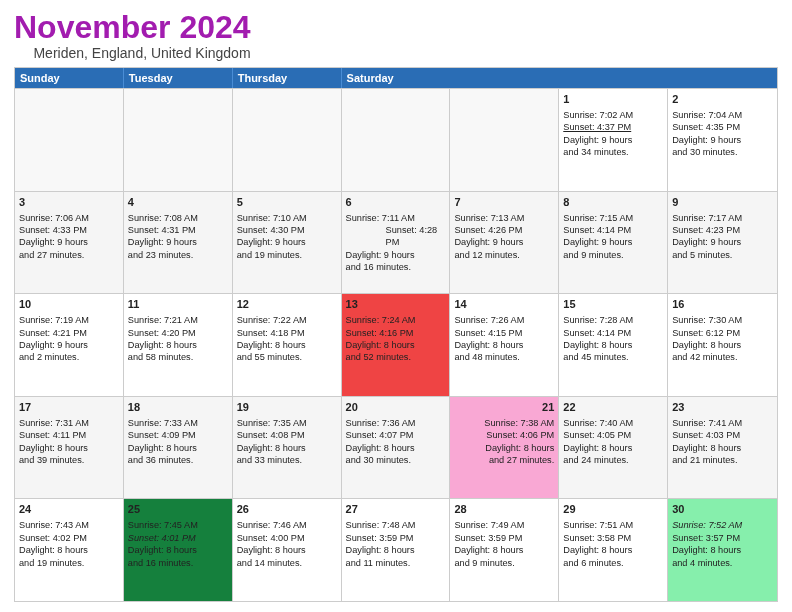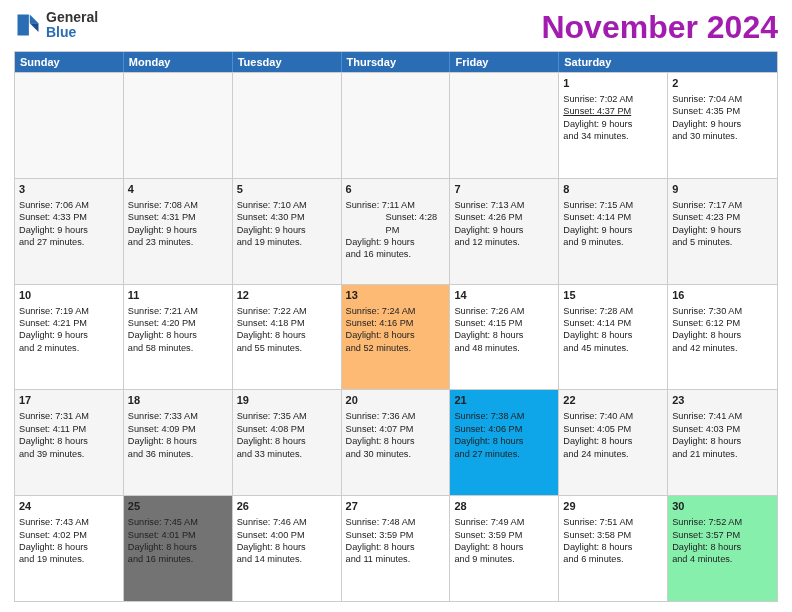--- a/index.html
+++ b/index.html
@@ -113,43 +113,31 @@
     }
     .cal-row:nth-child(odd) .cal-cell:not(.empty) {
       background: #fff;
     }
   </style>
 </head>
 <body>
 
 <div class="page">
   <div class="header">
-    <div class="logo">
-      <svg class="logo-icon" viewBox="0 0 32 32">
-        <polygon points="18,4 28,14 18,14" fill="#2a6db5"></polygon>
-        <polygon points="18,14 28,14 28,24" fill="#1a4d8f"></polygon>
-        <rect x="4" y="4" width="13" height="24" fill="#2a6db5"></rect>
-      </svg>
-      <div class="logo-text">
-        <span class="logo-general">General</span>
-        <span class="logo-blue">Blue</span>
-      </div>
-    </div>
     <div class="title-block">
       <div class="month-title">November 2024</div>
+      <div class="location">Meriden, England, United Kingdom</div>
     </div>
   </div>
 
   <div class="calendar">
     <div class="cal-header">
     <div class="cal-header-cell">Sunday</div>
-        <div class="cal-header-cell">Monday</div>
         <div class="cal-header-cell">Tuesday</div>
         <div class="cal-header-cell">Thursday</div>
-        <div class="cal-header-cell">Friday</div>
         <div class="cal-header-cell">Saturday</div>
       </div>
     <div class="cal-body">
     <div class="cal-row">
           <div class="cal-cell empty" style="background: rgb(248, 248, 248);"></div>
           <div class="cal-cell empty" style="background: rgb(248, 248, 248);"></div>
           <div class="cal-cell empty" style="background: rgb(248, 248, 248);"></div>
           <div class="cal-cell empty" style="background: rgb(248, 248, 248);"></div>
           <div class="cal-cell empty" style="background: rgb(248, 248, 248);"></div>
           <div class="cal-cell" style="background: rgb(255, 255, 255);">
@@ -233,21 +221,21 @@
             <span style="display: block;">Daylight: 8 hours</span>
             <span style="display: block;">and 58 minutes.</span>
           </div>
           <div class="cal-cell" style="background: rgb(255, 255, 255);">
             <span class="day-num">12</span>
             <span style="display: block;">Sunrise: 7:22 AM</span>
             <span style="display: block;">Sunset: 4:18 PM</span>
             <span style="display: block;">Daylight: 8 hours</span>
             <span style="display: block;">and 55 minutes.</span>
           </div>
-          <div class="cal-cell" style="background: #fdba74;">
+          <div class="cal-cell" style="background: #ef4444;">
             <span class="day-num">13</span>
             <span style="display: block;">Sunrise: 7:24 AM</span>
             <span style="display: block;">Sunset: 4:16 PM</span>
             <span style="display: block;">Daylight: 8 hours</span>
             <span style="display: block;">and 52 minutes.</span>
           </div>
           <div class="cal-cell" style="background: rgb(255, 255, 255);">
             <span class="day-num">14</span>
             <span style="display: block;">Sunrise: 7:26 AM</span>
             <span style="display: block;">Sunset: 4:15 PM</span>
@@ -291,21 +279,21 @@
             <span style="display: block;">Daylight: 8 hours</span>
             <span style="display: block;">and 33 minutes.</span>
           </div>
           <div class="cal-cell" style="background: rgb(245, 245, 245);">
             <span class="day-num">20</span>
             <span style="display: block;">Sunrise: 7:36 AM</span>
             <span style="display: block;">Sunset: 4:07 PM</span>
             <span style="display: block;">Daylight: 8 hours</span>
             <span style="display: block;">and 30 minutes.</span>
           </div>
-          <div class="cal-cell" style="background: #0ea5e9;">
+          <div class="cal-cell" style="background: #f9a8d4; text-align: right;">
             <span class="day-num">21</span>
             <span style="display: block;">Sunrise: 7:38 AM</span>
             <span style="display: block;">Sunset: 4:06 PM</span>
             <span style="display: block;">Daylight: 8 hours</span>
             <span style="display: block;">and 27 minutes.</span>
           </div>
           <div class="cal-cell" style="background: rgb(245, 245, 245);">
             <span class="day-num">22</span>
             <span style="display: block;">Sunrise: 7:40 AM</span>
             <span style="display: block;">Sunset: 4:05 PM</span>
@@ -321,24 +309,24 @@
           </div>
         </div>
         <div class="cal-row">
           <div class="cal-cell" style="background: rgb(255, 255, 255);">
             <span class="day-num">24</span>
             <span style="display: block;">Sunrise: 7:43 AM</span>
             <span style="display: block;">Sunset: 4:02 PM</span>
             <span style="display: block;">Daylight: 8 hours</span>
             <span style="display: block;">and 19 minutes.</span>
           </div>
-          <div class="cal-cell" style="background: #737373;">
+          <div class="cal-cell" style="background: #15803d;">
             <span class="day-num">25</span>
             <span style="display: block;">Sunrise: 7:45 AM</span>
-            <span style="display: block;">Sunset: 4:01 PM</span>
+            <span style="display: block; font-style: italic;">Sunset: 4:01 PM</span>
             <span style="display: block;">Daylight: 8 hours</span>
             <span style="display: block;">and 16 minutes.</span>
           </div>
           <div class="cal-cell" style="background: rgb(255, 255, 255);">
             <span class="day-num">26</span>
             <span style="display: block;">Sunrise: 7:46 AM</span>
             <span style="display: block;">Sunset: 4:00 PM</span>
             <span style="display: block;">Daylight: 8 hours</span>
             <span style="display: block;">and 14 minutes.</span>
           </div>
@@ -358,21 +346,21 @@
           </div>
           <div class="cal-cell" style="background: rgb(255, 255, 255);">
             <span class="day-num">29</span>
             <span style="display: block;">Sunrise: 7:51 AM</span>
             <span style="display: block;">Sunset: 3:58 PM</span>
             <span style="display: block;">Daylight: 8 hours</span>
             <span style="display: block;">and 6 minutes.</span>
           </div>
           <div class="cal-cell" style="background: #86efac;">
             <span class="day-num">30</span>
-            <span style="display: block;">Sunrise: 7:52 AM</span>
+            <span style="display: block; font-style: italic;">Sunrise: 7:52 AM</span>
             <span style="display: block;">Sunset: 3:57 PM</span>
             <span style="display: block;">Daylight: 8 hours</span>
             <span style="display: block;">and 4 minutes.</span>
           </div>
         </div>
       </div>
   </div>
 </div>
 
 </body></html>

